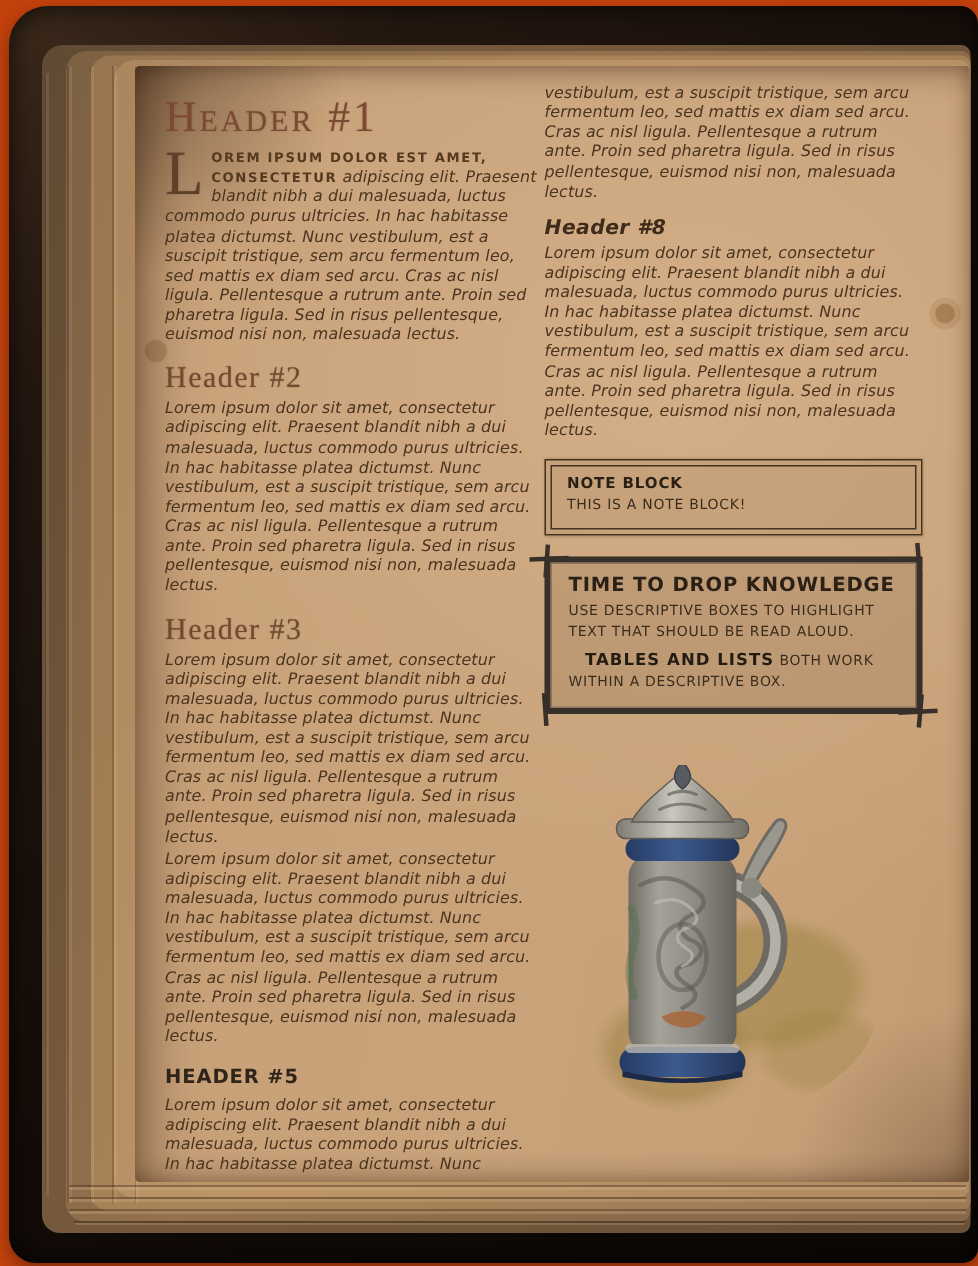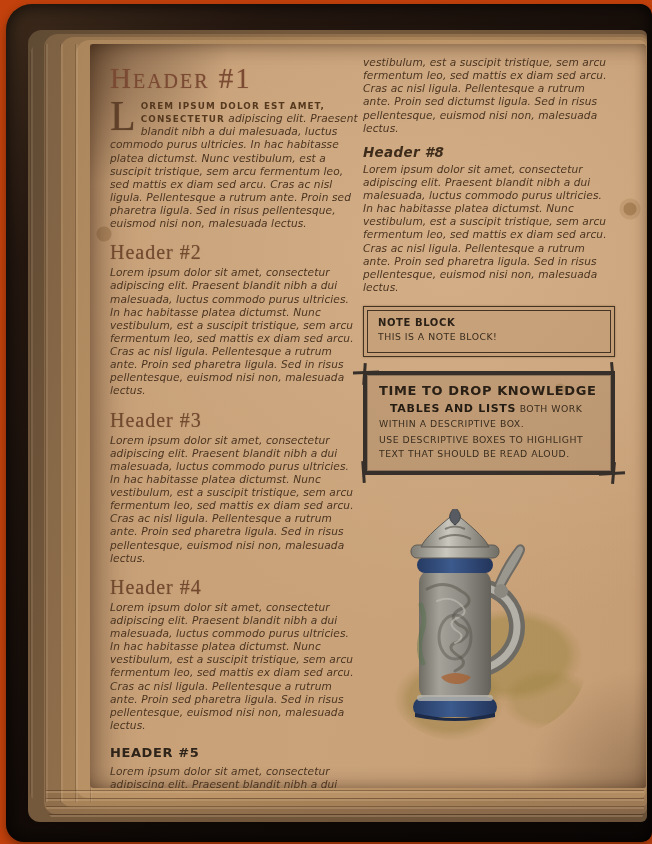--- a/index.html
+++ b/index.html
@@ -122,50 +122,49 @@
       <div class="col col-left">
         <h1 class="h-fancy">Header #1</h1>
         <p class="body"><span class="dropcap">L</span><span class="smallcaps">OREM IPSUM DOLOR EST AMET, CONSECTETUR</span> <span>adipiscing elit. Praesent blandit nibh a dui malesuada, luctus commodo purus ultricies. In hac habitasse platea dictumst. Nunc vestibulum, est a suscipit tristique, sem arcu fermentum leo, sed mattis ex diam sed arcu. Cras ac nisl ligula. Pellentesque a rutrum ante. Proin sed pharetra ligula. Sed in risus pellentesque, euismod nisi non, malesuada lectus.</span></p>
 
         <h2 class="h-grunge">Header #2</h2>
         <p class="body">Lorem ipsum dolor sit amet, consectetur adipiscing elit. Praesent blandit nibh a dui malesuada, luctus commodo purus ultricies. In hac habitasse platea dictumst. Nunc vestibulum, est a suscipit tristique, sem arcu fermentum leo, sed mattis ex diam sed arcu. Cras ac nisl ligula. Pellentesque a rutrum ante. Proin sed pharetra ligula. Sed in risus pellentesque, euismod nisi non, malesuada lectus.</p>
 
         <h2 class="h-grunge">Header #3</h2>
         <p class="body">Lorem ipsum dolor sit amet, consectetur adipiscing elit. Praesent blandit nibh a dui malesuada, luctus commodo purus ultricies. In hac habitasse platea dictumst. Nunc vestibulum, est a suscipit tristique, sem arcu fermentum leo, sed mattis ex diam sed arcu. Cras ac nisl ligula. Pellentesque a rutrum ante. Proin sed pharetra ligula. Sed in risus pellentesque, euismod nisi non, malesuada lectus.</p>
 
-        <h2 class="h-grunge">Header #4</h2>
         <p class="body">Lorem ipsum dolor sit amet, consectetur adipiscing elit. Praesent blandit nibh a dui malesuada, luctus commodo purus ultricies. In hac habitasse platea dictumst. Nunc vestibulum, est a suscipit tristique, sem arcu fermentum leo, sed mattis ex diam sed arcu. Cras ac nisl ligula. Pellentesque a rutrum ante. Proin sed pharetra ligula. Sed in risus pellentesque, euismod nisi non, malesuada lectus.</p>
 
         <h3 class="h-marker">Header #5</h3>
         <p class="body">Lorem ipsum dolor sit amet, consectetur adipiscing elit. Praesent blandit nibh a dui malesuada, luctus commodo purus ultricies. In hac habitasse platea dictumst. Nunc</p>
       </div>
 
       <div class="col col-right">
-        <p class="body">vestibulum, est a suscipit tristique, sem arcu fermentum leo, sed mattis ex diam sed arcu. Cras ac nisl ligula. Pellentesque a rutrum ante. Proin sed dictumst ligula. Sed in risus pellentesque, euismod nisi non, malesuada lectus.</p>
+        <p class="body">vestibulum, est a suscipit tristique, sem arcu fermentum leo, sed mattis ex diam sed arcu. Cras ac nisl ligula. Pellentesque a rutrum ante. Proin sed pharetra ligula. Sed in risus pellentesque, euismod nisi non, malesuada lectus.</p>
 
         <h4 class="h-script">Header #8</h4>
         <p class="body">Lorem ipsum dolor sit amet, consectetur adipiscing elit. Praesent blandit nibh a dui malesuada, luctus commodo purus ultricies. In hac habitasse platea dictumst. Nunc vestibulum, est a suscipit tristique, sem arcu fermentum leo, sed mattis ex diam sed arcu. Cras ac nisl ligula. Pellentesque a rutrum ante. Proin sed pharetra ligula. Sed in risus pellentesque, euismod nisi non, malesuada lectus.</p>
 
         <div class="noteblock">
           <div class="noteblock-inner">
             <div class="marker-title">Note Block</div>
             <div class="marker-text">This is a note block!</div>
           </div>
         </div>
 
         <div class="knowledge">
           <span class="tick v t1"></span>
           <span class="tick v t2"></span>
           <span class="tick v t3"></span>
           <span class="tick v t4"></span>
           <span class="tick h t5"></span>
           <span class="tick h t6"></span>
           <div class="marker-title lg">Time to Drop Knowledge</div>
+          <p class="marker-text">Use descriptive boxes to highlight text that should be read aloud.</p>
           <p class="marker-text indent"><b>Tables and Lists</b> <span>both work within a descriptive box.</span></p>
-          <p class="marker-text">Use descriptive boxes to highlight text that should be read aloud.</p>
         </div>
 
         <div class="illustration">
           <div class="stein-stain"></div>
           <svg class="stein-svg" width="150" height="230" viewBox="0 0 150 230">
             <defs>
               <linearGradient id="bodyG" x1="0" y1="0" x2="1" y2="0">
                 <stop offset="0" stop-color="#6f6c64"></stop>
                 <stop offset="0.28" stop-color="#a5a29a"></stop>
                 <stop offset="0.62" stop-color="#8e8b84"></stop>

